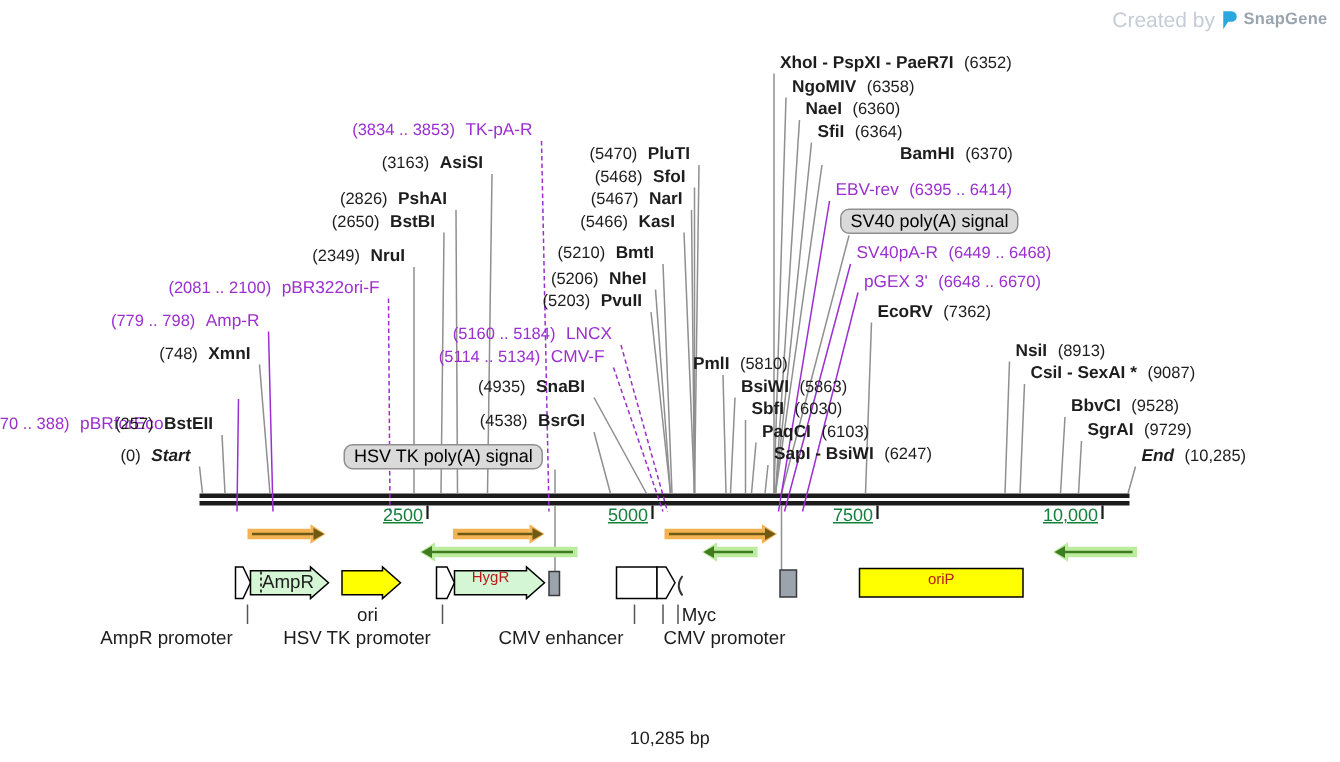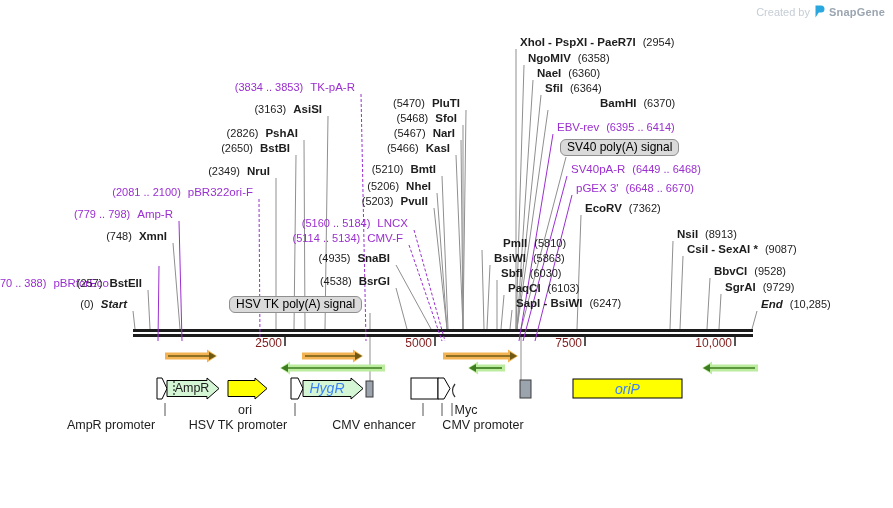--- a/index.html
+++ b/index.html
@@ -9,29 +9,29 @@
   .site-label{position:absolute;white-space:nowrap;font-size:11px;color:#1d1d1d;line-height:13px;}
   .site-label .nm{font-weight:bold;font-size:11.5px;}
   .site-label .pos{font-size:11px;}
   .site-label .gap{display:inline-block;width:7px;}
   .site-label.primer{color:#9B2FD0;}
   .site-label.primer .nm{font-weight:normal;}
   .site-label.terminus .nm{font-style:italic;}
   .sig-box{position:absolute;white-space:nowrap;font-size:12px;color:#000;
            background:#dadada;border:1px solid #8f8f8f;border-radius:6px;
            padding:0px 6px;line-height:15px;}
-  .ruler-label{position:absolute;white-space:nowrap;font-size:12px;color:#7f1d1d;}
+  .ruler-label{position:absolute;white-space:nowrap;font-size:12px;color:#15803d;text-decoration:underline;}
   .feat-label{position:absolute;white-space:nowrap;font-size:12.5px;color:#1d1d1d;transform:translateX(-50%);}
-  .feat-inner{position:absolute;white-space:nowrap;font-size:14px;color:#3b82f6;transform:translateX(-50%);font-style:italic;}
+  .feat-inner{position:absolute;white-space:nowrap;font-size:10px;color:#b91c1c;transform:translateX(-50%);}
   #plasmid-title{position:absolute;left:0;width:893px;text-align:center;top:464px;
        font-size:16px;font-weight:bold;letter-spacing:.4px;color:#000;}
   #plasmid-size{position:absolute;left:0;width:893px;text-align:center;top:485px;
        font-size:12px;color:#1d1d1d;}
   #watermark{position:absolute;top:5px;right:8px;display:flex;align-items:center;gap:4px;}
-  #watermark .created{font-size:11px;color:#c6cdd6;}
+  #watermark .created{font-size:14px;color:#c6cdd6;}
   #watermark .brand{font-size:11px;font-weight:bold;color:#9aa5b0;letter-spacing:.2px;}
 </style>
 </head>
 <body>
 
 <div id="stage">
   <svg id="map-svg" width="893" height="508">
       <rect x="133" y="329" width="620" height="3" fill="#1c1c1c"></rect>
       <rect x="133" y="334" width="620" height="3" fill="#1c1c1c"></rect>
       <line x1="285" y1="337" x2="285" y2="346" stroke="#1c1c1c" stroke-width="1.5"></line>
@@ -123,35 +123,35 @@
       <line x1="295" y1="403" x2="295" y2="416" stroke="#555" stroke-width="1"></line>
       <line x1="423" y1="403" x2="423" y2="416" stroke="#555" stroke-width="1"></line>
       <line x1="442" y1="403" x2="442" y2="416" stroke="#555" stroke-width="1"></line>
       <line x1="452" y1="403" x2="452" y2="416" stroke="#555" stroke-width="1"></line>
     </svg>
   <div id="labels">
       <div class="ruler-label" style="right: 611px; top: 336px;">2500</div>
       <div class="ruler-label" style="right: 461px; top: 336px;">5000</div>
       <div class="ruler-label" style="right: 311px; top: 336px;">7500</div>
       <div class="ruler-label" style="right: 161px; top: 336px;">10,000</div>
-      <div class="site-label enzyme" style="top: 36px; left: 520px;"><span class="nm">XhoI - PspXI - PaeR7I</span><span class="gap"></span><span class="pos">(2954)</span></div>
+      <div class="site-label enzyme" style="top: 36px; left: 520px;"><span class="nm">XhoI - PspXI - PaeR7I</span><span class="gap"></span><span class="pos">(6352)</span></div>
       <div class="site-label enzyme" style="top: 52px; left: 528px;"><span class="nm">NgoMIV</span><span class="gap"></span><span class="pos">(6358)</span></div>
       <div class="site-label enzyme" style="top: 67px; left: 537px;"><span class="nm">NaeI</span><span class="gap"></span><span class="pos">(6360)</span></div>
       <div class="site-label enzyme" style="top: 82px; left: 545px;"><span class="nm">SfiI</span><span class="gap"></span><span class="pos">(6364)</span></div>
       <div class="site-label enzyme" style="top: 97px; left: 552px; margin-left: 48px;"><span class="nm">BamHI</span><span class="gap"></span><span class="pos">(6370)</span></div>
       <div class="site-label primer" style="top: 121px; left: 557px;"><span class="nm">EBV-rev</span><span class="gap"></span><span class="pos">(6395 .. 6414)</span></div>
       <div class="site-label primer" style="top: 163px; left: 571px;"><span class="nm">SV40pA-R</span><span class="gap"></span><span class="pos">(6449 .. 6468)</span></div>
       <div class="site-label primer" style="top: 182px; left: 576px;"><span class="nm">pGEX 3'</span><span class="gap"></span><span class="pos">(6648 .. 6670)</span></div>
       <div class="site-label enzyme" style="top: 202px; left: 585px;"><span class="nm">EcoRV</span><span class="gap"></span><span class="pos">(7362)</span></div>
       <div class="site-label enzyme" style="top: 228px; left: 677px;"><span class="nm">NsiI</span><span class="gap"></span><span class="pos">(8913)</span></div>
       <div class="site-label enzyme" style="top: 243px; left: 687px;"><span class="nm">CsiI - SexAI *</span><span class="gap"></span><span class="pos">(9087)</span></div>
       <div class="site-label enzyme" style="top: 265px; left: 714px;"><span class="nm">BbvCI</span><span class="gap"></span><span class="pos">(9528)</span></div>
       <div class="site-label enzyme" style="top: 281px; left: 725px;"><span class="nm">SgrAI</span><span class="gap"></span><span class="pos">(9729)</span></div>
       <div class="site-label terminus" style="top: 298px; left: 761px;"><span class="nm">End</span><span class="gap"></span><span class="pos">(10,285)</span></div>
-      <div class="site-label enzyme" style="top: 237px; left: 472px; padding-left: 31px;"><span class="nm">PmlI</span><span class="gap"></span><span class="pos">(5810)</span></div>
+      <div class="site-label enzyme" style="top: 237px; left: 462px;"><span class="nm">PmlI</span><span class="gap"></span><span class="pos">(5810)</span></div>
       <div class="site-label enzyme" style="top: 252px; left: 494px;"><span class="nm">BsiWI</span><span class="gap"></span><span class="pos">(5863)</span></div>
       <div class="site-label enzyme" style="top: 267px; left: 501px;"><span class="nm">SbfI</span><span class="gap"></span><span class="pos">(6030)</span></div>
       <div class="site-label enzyme" style="top: 282px; left: 508px;"><span class="nm">PaqCI</span><span class="gap"></span><span class="pos">(6103)</span></div>
       <div class="site-label enzyme" style="top: 297px; left: 516px;"><span class="nm">SapI - BsiWI</span><span class="gap"></span><span class="pos">(6247)</span></div>
       <div class="site-label primer" style="top: 81px; right: 538px;"><span class="pos">(3834 .. 3853)</span><span class="gap"></span><span class="nm">TK-pA-R</span></div>
       <div class="site-label enzyme" style="top: 103px; right: 571px; margin-left: 48px;"><span class="pos">(3163)</span><span class="gap"></span><span class="nm">AsiSI</span></div>
       <div class="site-label enzyme" style="top: 127px; right: 595px;"><span class="pos">(2826)</span><span class="gap"></span><span class="nm">PshAI</span></div>
       <div class="site-label enzyme" style="top: 142px; right: 603px;"><span class="pos">(2650)</span><span class="gap"></span><span class="nm">BstBI</span></div>
       <div class="site-label enzyme" style="top: 165px; right: 623px;"><span class="pos">(2349)</span><span class="gap"></span><span class="nm">NruI</span></div>
       <div class="site-label primer" style="top: 186px; right: 640px;"><span class="pos">(2081 .. 2100)</span><span class="gap"></span><span class="nm">pBR322ori-F</span></div>
@@ -183,13 +183,14 @@
       <div class="feat-label" style="left: 374px; top: 418px;">CMV enhancer</div>
       <div class="feat-label" style="left: 483px; top: 418px;">CMV promoter</div>
     </div>
   <div id="watermark">
     <span class="created">Created by</span>
     <svg width="11" height="13" viewBox="0 0 11 13">
       <path d="M1.5,0.5 h5.5 a3.5,3.5 0 0 1 0,7 h-2.2 l-3.3,5 z" fill="#2AA7DF"></path>
     </svg>
     <span class="brand">SnapGene</span>
   </div>
+  <div id="plasmid-size">10,285 bp</div>
 </div>
 
 </body></html>

